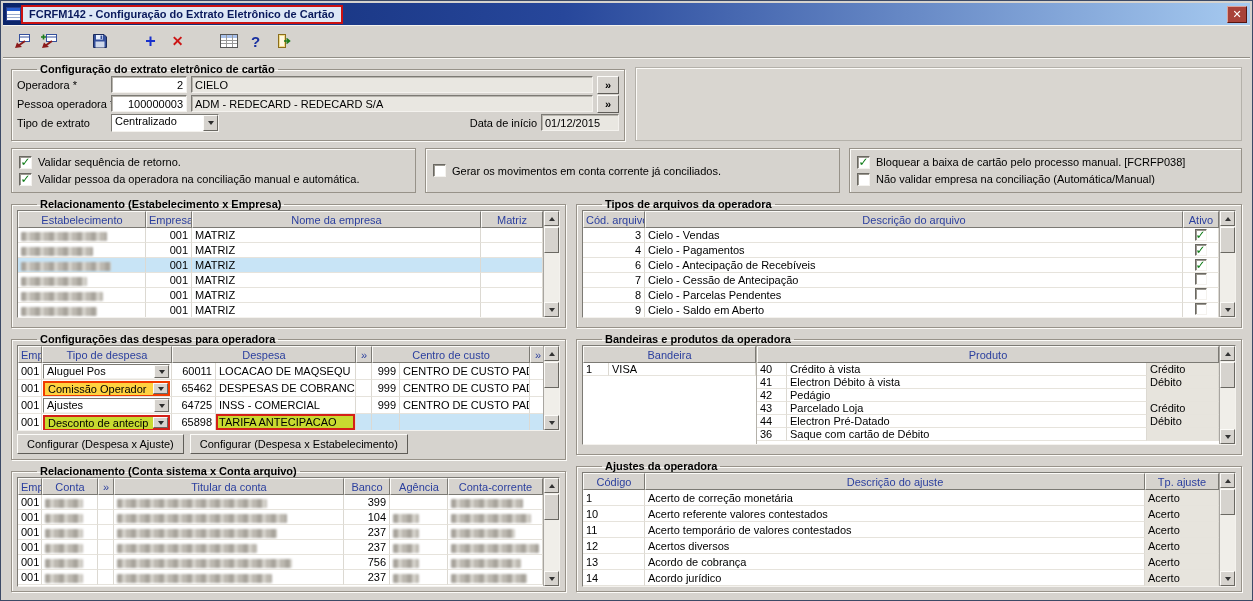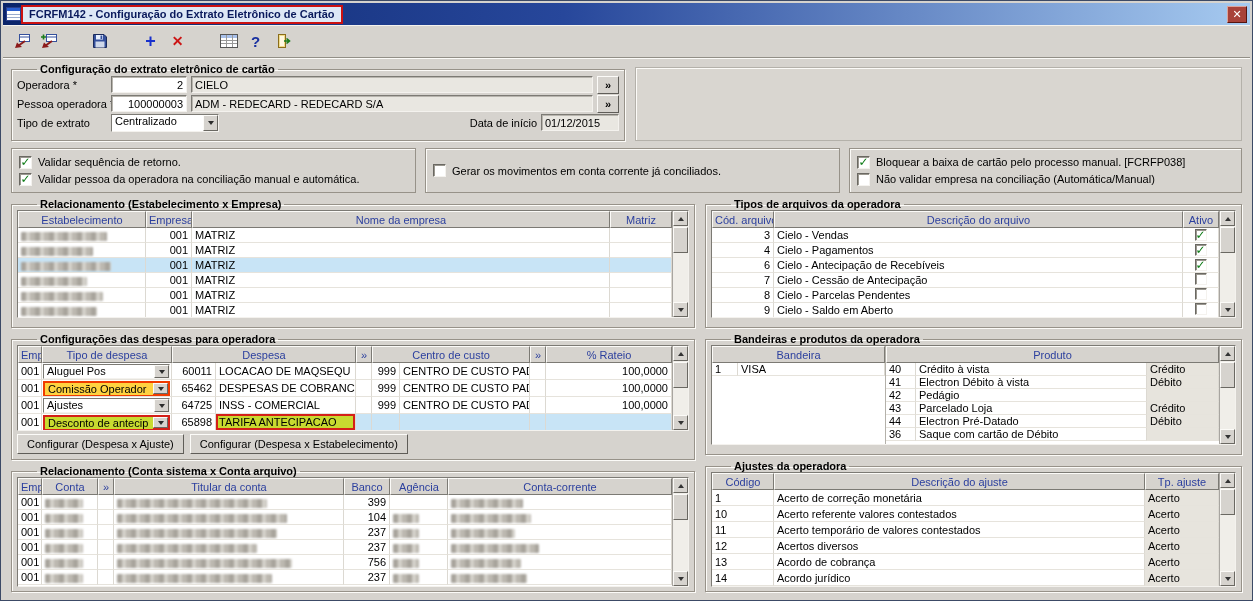--- a/index.html
+++ b/index.html
@@ -32,21 +32,21 @@
 .combo{height:18px;background:#fff;border:1px solid;border-color:#7c7a74 #f4f2ee #f4f2ee #7c7a74;display:flex;align-items:flex-start}
 .combo .cval{flex:1;padding:0 3px;overflow:hidden;white-space:nowrap}
 .dd{flex:0 0 15px;height:100%;background:#d6d3ce;border:1px solid;border-color:#fcfbf8 #6a6862 #6a6862 #fcfbf8;display:flex;align-items:center;justify-content:center}
 .tri{width:0;height:0;border:3px solid transparent;border-top:4px solid #2c2c2c;margin-top:4px}
 .row-checks{display:flex;gap:9px;margin:7px 0 5px;flex:0 0 45px}
 .opt-box{border:1px solid #979289;box-shadow:inset 1px 1px 0 #fcfbf8;display:flex;flex-direction:column;justify-content:center;gap:4px;padding:2px 7px;background:#d6d3ce}
 .ob1{width:405px}.ob2{width:415px}.ob3{flex:1}
 .opt{display:flex;align-items:center;gap:6px;white-space:nowrap;overflow:hidden}
 .cb{flex:0 0 13px;width:13px;height:13px;background:#fff;border:1px solid;border-color:#6a6862 #f4f2ee #f4f2ee #6a6862;box-shadow:inset 1px 1px 0 #9a978f;color:#0a7a12;font-weight:bold;font-size:12px;line-height:10px;text-align:center}
 .cols{display:flex;gap:10px;flex:1;min-height:0}
-.col-l{width:684px;flex:0 0 auto;display:flex;flex-direction:column}
+.col-l{width:555px;flex:0 0 auto;display:flex;flex-direction:column}
 .col-r{flex:1;display:flex;flex-direction:column;min-width:0}
 .fs-gap{margin-bottom:5px}
 .fs-flex{flex:1;display:flex;flex-direction:column}
 .grid-wrap{background:#fff;border:1px solid;border-color:#7c7a74 #f4f2ee #f4f2ee #7c7a74;display:flex;align-items:stretch;overflow:hidden}
 .tbox{flex:1;min-width:0;background:#fff;overflow:hidden}
 .tfix{flex:0 0 174px;border-right:1px solid #b4b1aa}
 table.grid{border-collapse:separate;border-spacing:0;table-layout:fixed;width:100%}
 .grid th{background:#d6d3ce;color:#2b3f9e;font-weight:normal;height:17px;padding:0 2px;border:1px solid;border-color:#fcfbf8 #7c7a74 #7c7a74 #fcfbf8;overflow:hidden;white-space:nowrap;text-align:center}
 .grid td{height:16px;background:#fff;border-right:1px solid #dcd9d2;border-bottom:1px solid #e6e3dc;padding:0 3px;overflow:hidden;white-space:nowrap}
 .r15 td{height:15px}

